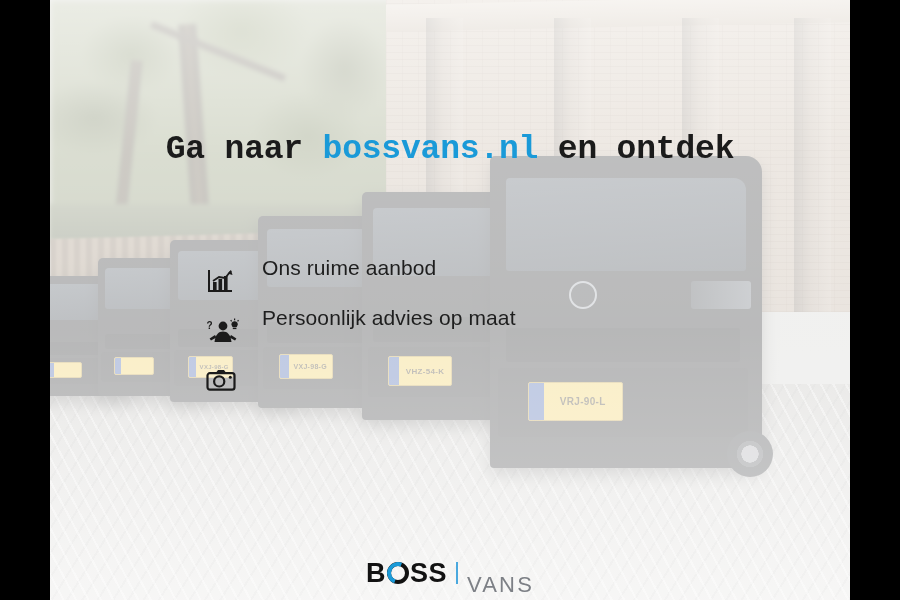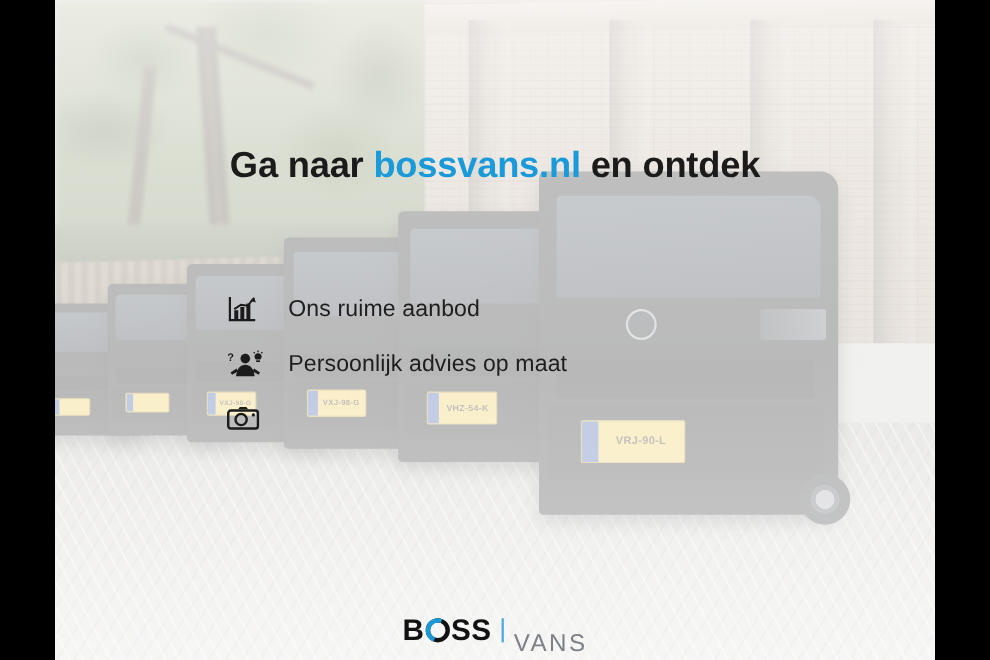--- a/index.html
+++ b/index.html
@@ -91,25 +91,25 @@
           rgba(255,255,255,.80) 100%);}
 
   
   .bar{position:absolute;top:0;height:600px;width:50px;background:#000;}
   .bar.left{left:0;} .bar.right{right:0;}
 
   
   #content{position:absolute;inset:0;}
 
   #headline{position:absolute;left:0;right:0;top:131px;text-align:center;
-            font-size:33px;font-weight:700;color:#1b1b1b;letter-spacing:-.2px;}
+            font-size:33px;font-weight:700;color:#1b1b1b;letter-spacing:-.2px;font-family:Liberation Mono, monospace;}
   #headline .hl{color:#1a9ad8;}
 
   #features{position:absolute;left:206px;top:256px;}
-  .feature{display:flex;align-items:center;height:50px;}
+  .feature{display:flex;height:50px;}
   .feature .ficon{width:56px;flex:0 0 56px;display:flex;align-items:center;justify-content:flex-start;}
   .feature .flabel{font-size:21px;color:#1e1e1e;letter-spacing:.1px;white-space:nowrap;}
 
   #logo{position:absolute;left:0;right:0;bottom:10px;display:flex;
         align-items:center;justify-content:center;gap:9px;height:34px;}
   #logo .boss{display:flex;align-items:center;font-size:27px;font-weight:800;
               color:#121212;letter-spacing:.5px;line-height:1;}
   #logo .ringwrap{position:relative;width:22px;height:22px;margin:0 1px;}
   #logo .ringwrap .ring{position:absolute;inset:0;border-radius:50%;
       border:4px solid #121212;box-sizing:border-box;}

